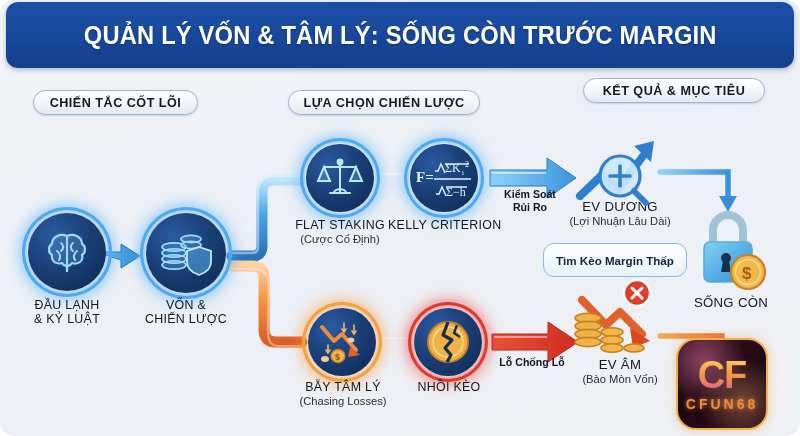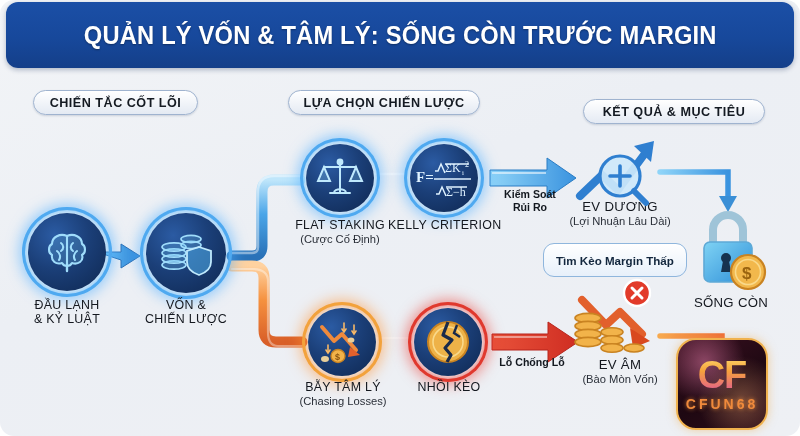--- a/index.html
+++ b/index.html
@@ -44,21 +44,21 @@
     background: linear-gradient(180deg,#ffffff 0%,#e4eaf3 100%);
     display: flex; align-items: center; justify-content: center;
     color: #141a22;
     font-size: 12.6px; font-weight: 700;
     letter-spacing: .5px;
     white-space: nowrap;
     box-shadow: 0 1px 2px rgba(40,60,95,.18);
   }
   #pill-1 { left: 33px;  top: 90px; width: 165px; }
   #pill-2 { left: 288px; top: 90px; width: 192px; }
-  #pill-3 { left: 583px; top: 99px; width: 182px; }
+  #pill-3 { left: 583px; top: 78px; width: 182px; }
 
   
   .node {
     position: absolute;
     border-radius: 50%;
     display: flex; align-items: center; justify-content: center;
   }
   .node .ring {
     position: absolute; inset: 0;
     border-radius: 50%;

